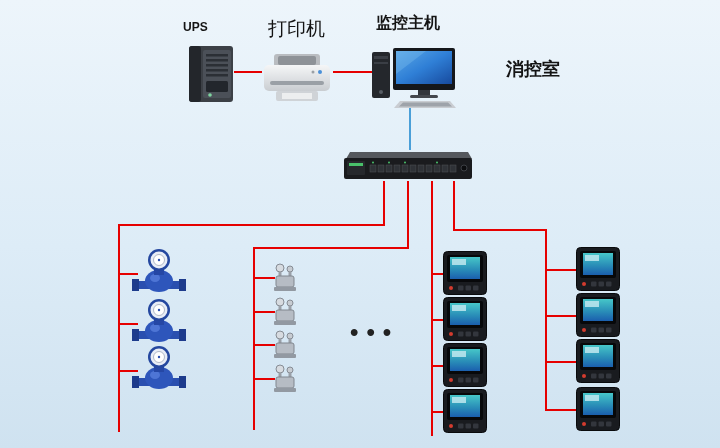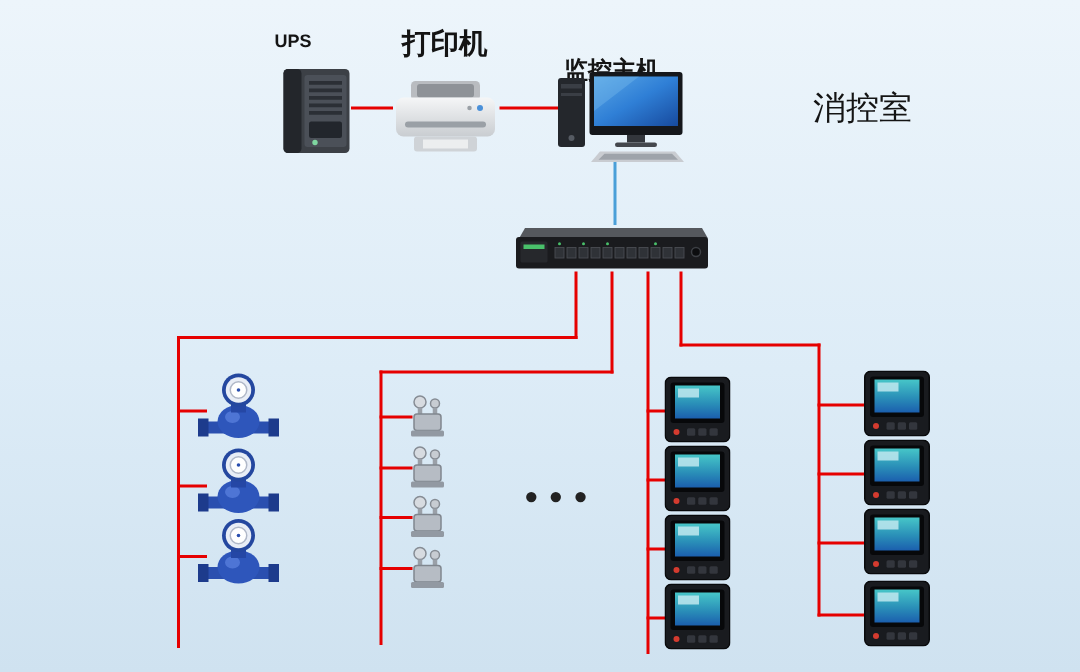--- a/index.html
+++ b/index.html
@@ -12,23 +12,23 @@
   body{font-family:"Liberation Sans", sans-serif;}
   .stage{
     position:relative;width:720px;height:448px;overflow:hidden;
     background:linear-gradient(180deg,var(--bg-top) 0%, #ddecf7 55%, var(--bg-bottom) 100%);
   }
   .lbl{
     position:absolute;color:#141414;white-space:nowrap;
     font-family:"Liberation Sans", sans-serif;
   }
   .lbl-ups{left:183px;top:20px;font-size:12px;font-weight:600;}
-  .lbl-printer{left:268px;top:16px;font-size:19px;font-weight:700;}
-  .lbl-host{left:376px;top:13px;font-size:16px;font-weight:600;margin-top:24px;}
-  .lbl-room{left:506px;top:57px;font-size:22px;font-weight:400;margin-left:36px;}
+  .lbl-printer{left:268px;top:16px;font-size:19px;font-weight:400;}
+  .lbl-host{left:376px;top:13px;font-size:16px;font-weight:600;}
+  .lbl-room{left:506px;top:57px;font-size:18px;font-weight:700;}
   .ellipsis{
     position:absolute;left:350px;top:318px;font-size:24px;font-weight:bold;
     letter-spacing:8px;color:#222;
   }
   .wire{position:absolute;background:var(--wire-red);}
   .wire.h{height:2px;}
   .wire.v{width:2px;}
   .wire.blue{background:var(--wire-blue);}
   .dev{position:absolute;}
   .defs-holder{position:absolute;width:0;height:0;overflow:hidden;}

